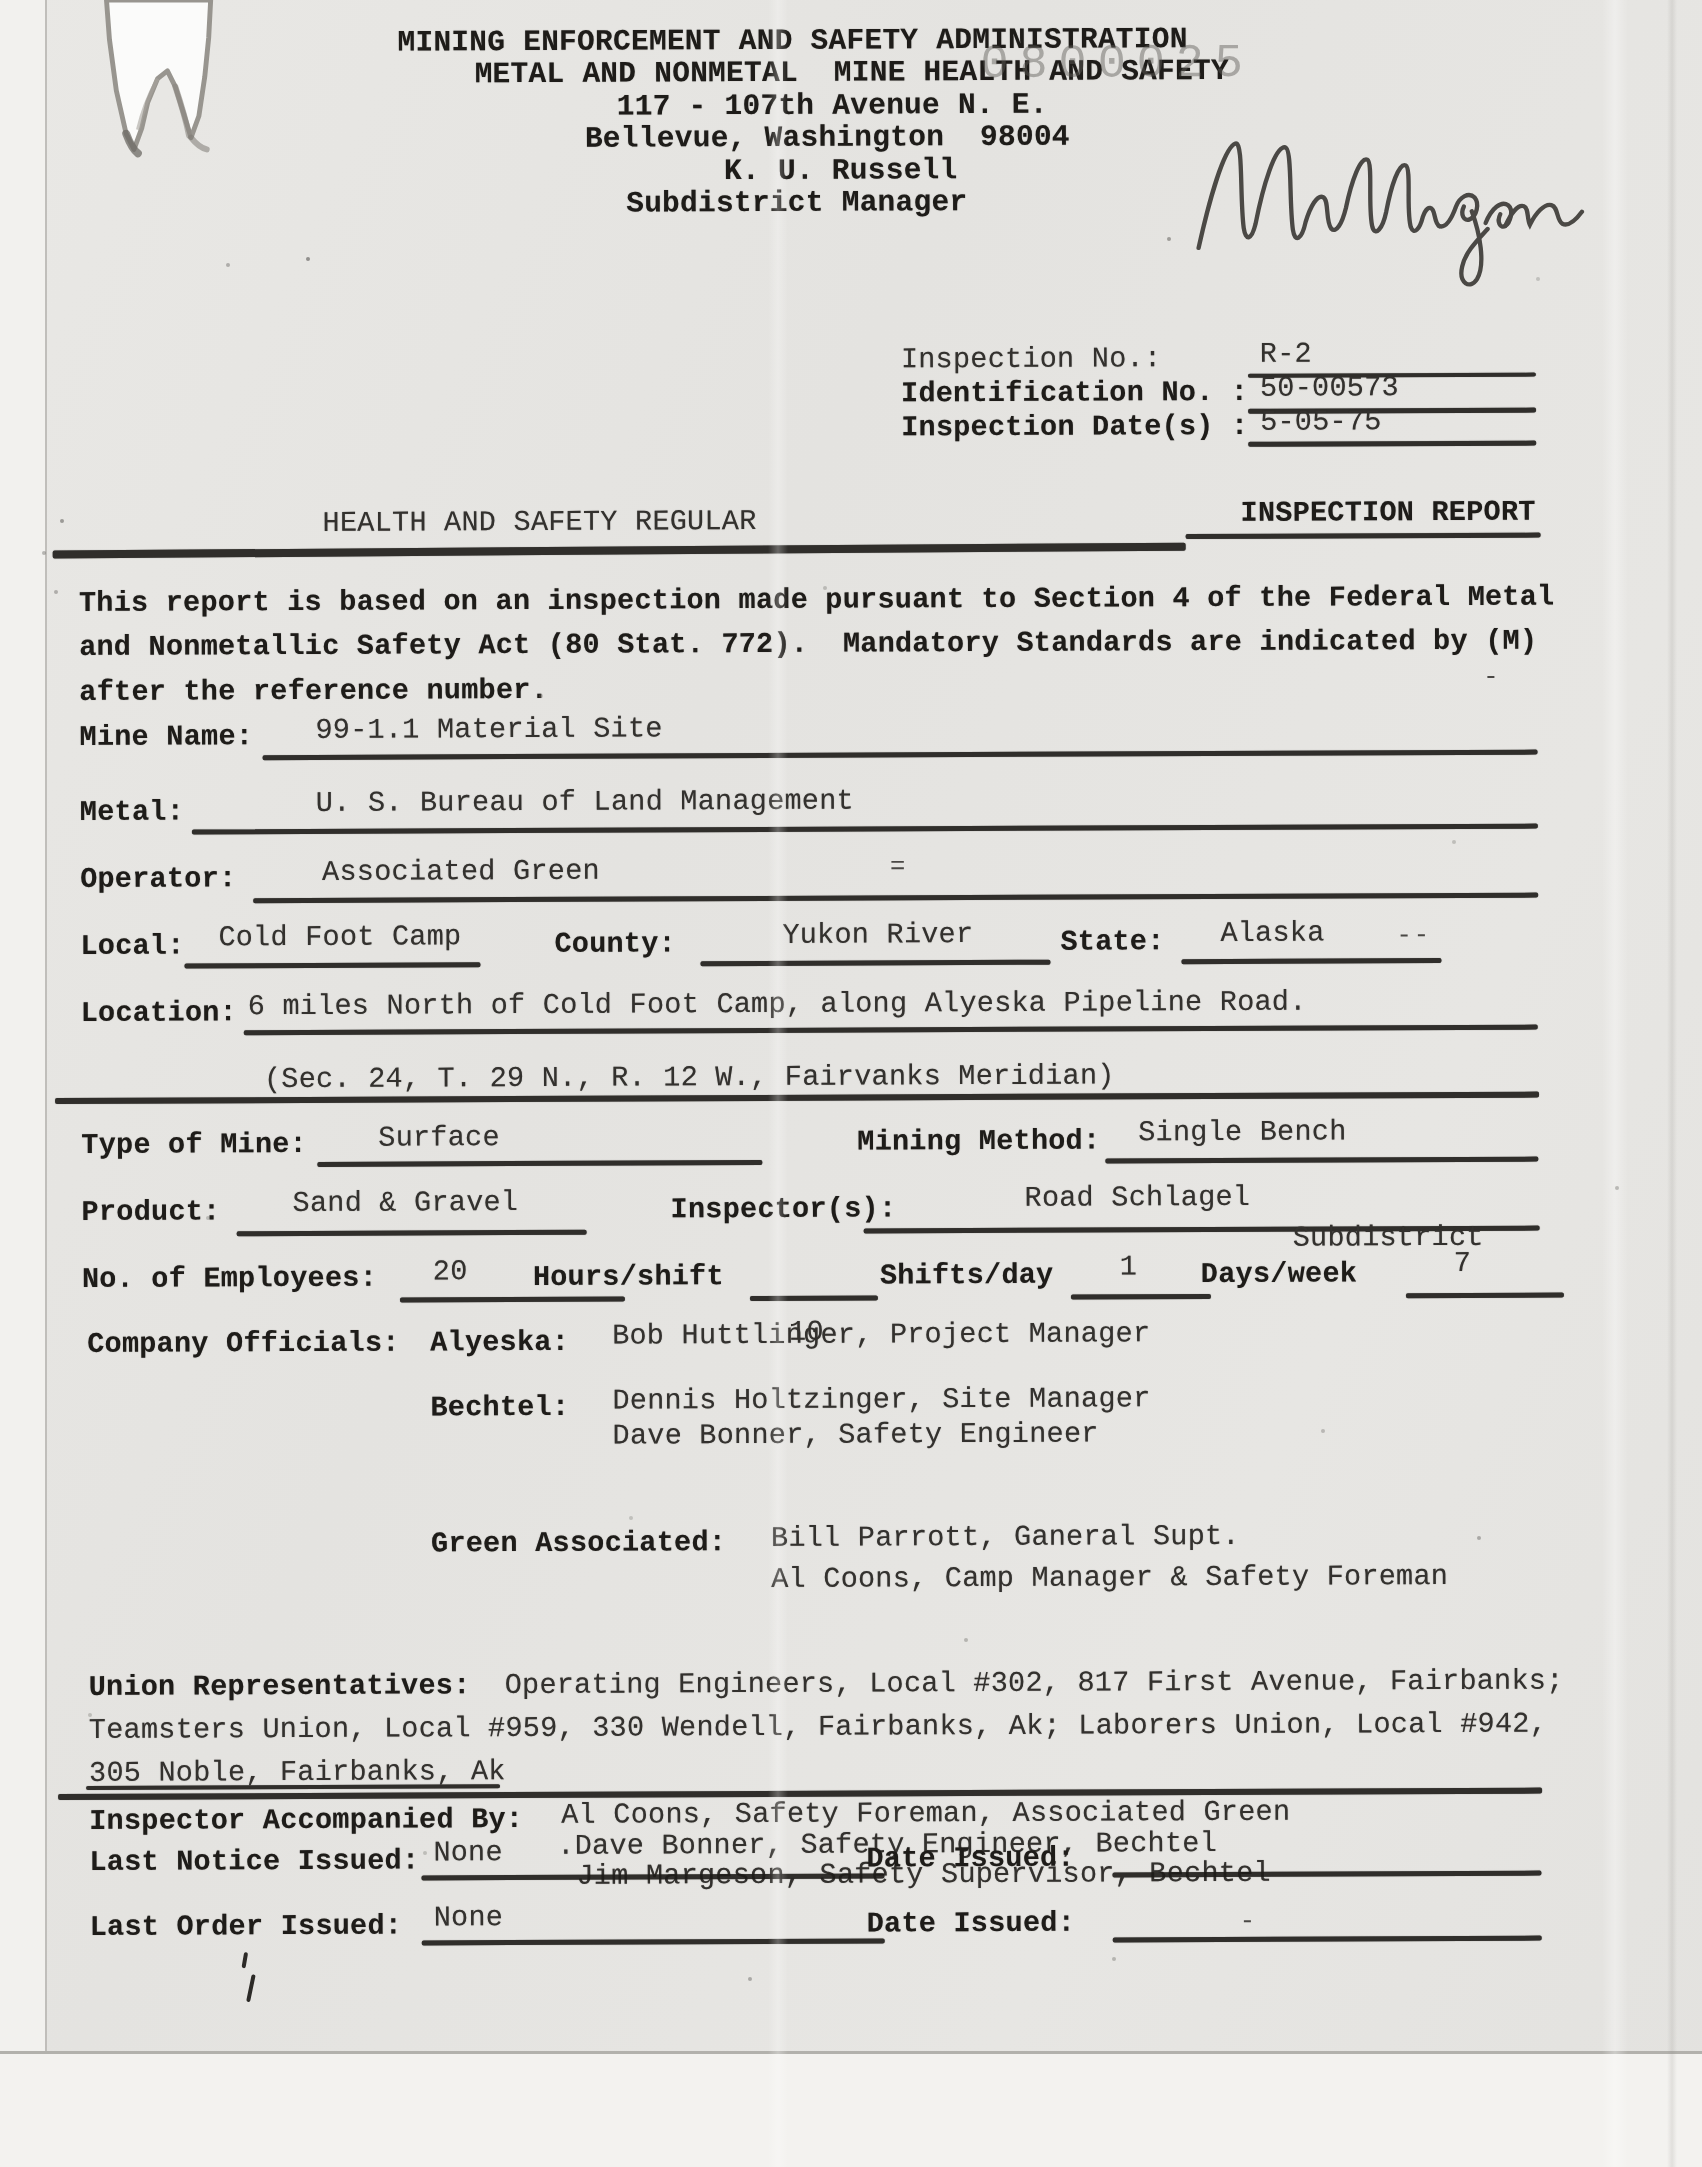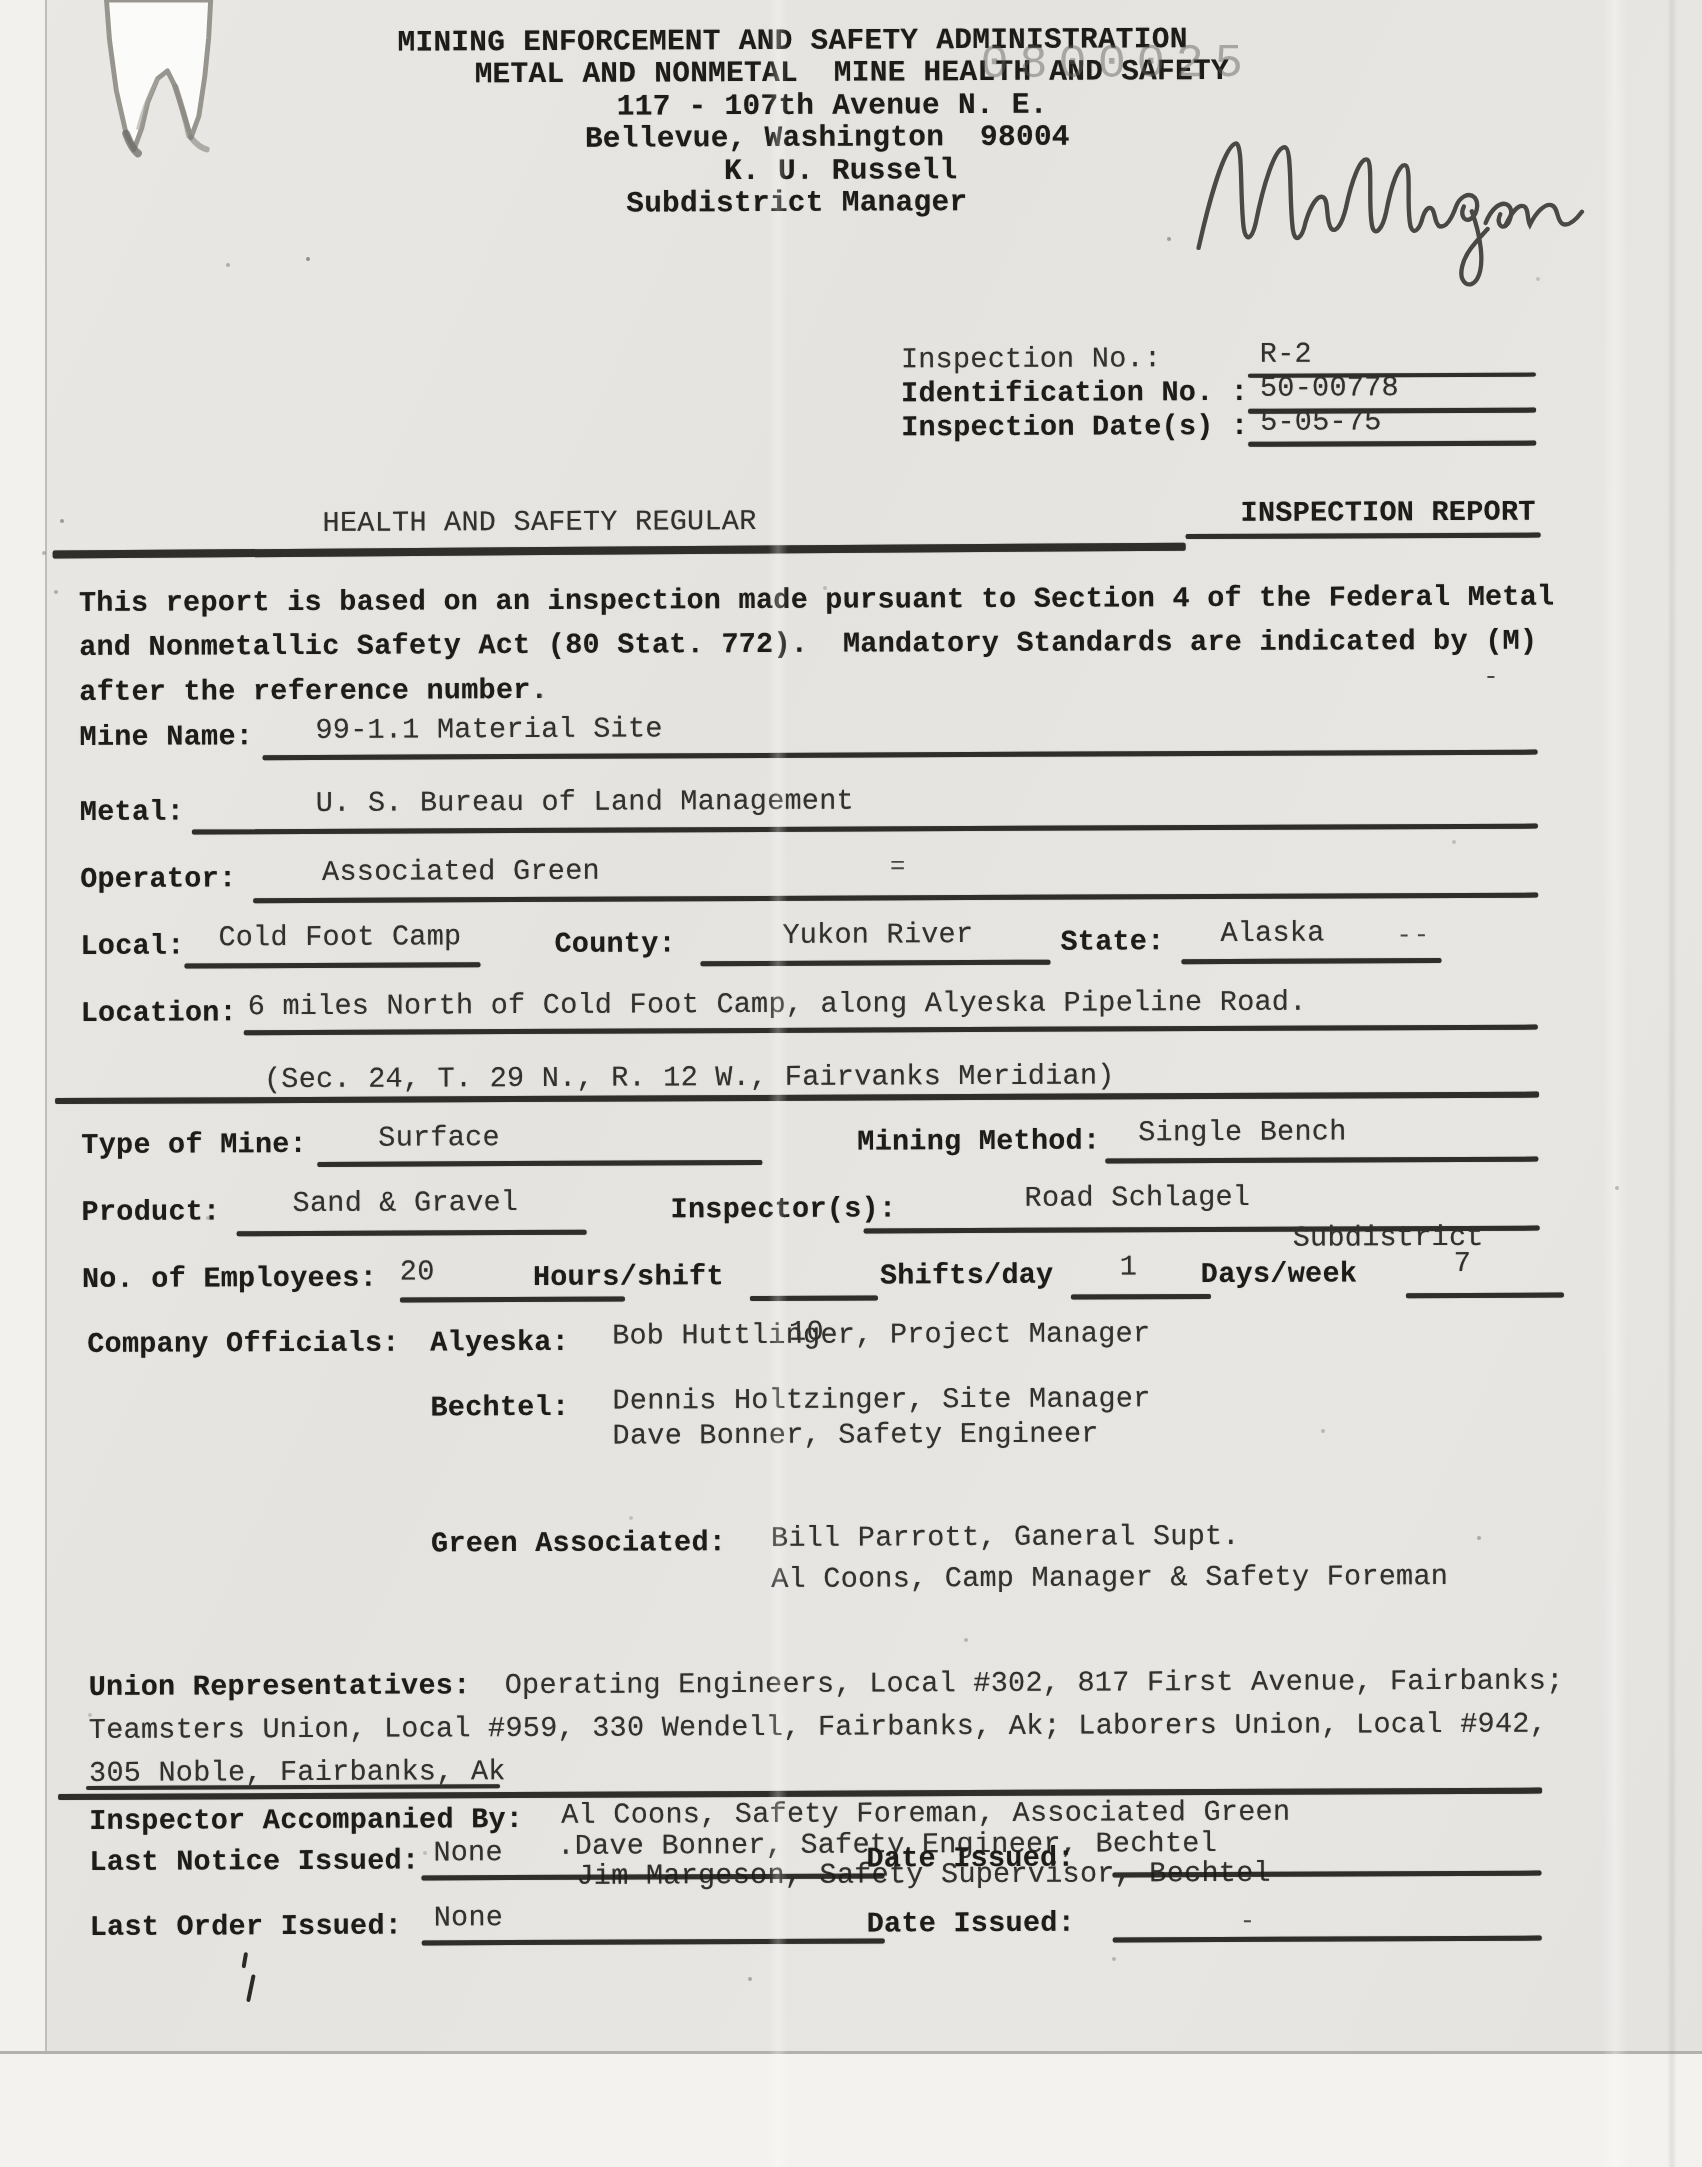--- a/index.html
+++ b/index.html
@@ -84,21 +84,21 @@
         <path d="M 314 104 C 320 89, 330 81, 337 86 C 343 91, 339 104, 334 107 C 329 110, 325 103, 329 95"></path>
         <path d="M 334 107 C 340 94, 347 85, 353 87 C 358 89, 356 100, 359 106 C 365 94, 374 84, 381 86 C 388 88, 386 101, 392 105 C 398 108, 406 101, 412 93"></path>
       </g>
     </svg>
 
     <div class="t" style="left:904px;top:347px">Inspection No.:</div>
     <div class="t" style="left:1263px;top:343px">R-2</div>
     <div class="rule" style="left:1251px;top:378px;width:288px;height:3.9px"></div>
 
     <div class="t b" style="left:904px;top:381px">Identification No. :</div>
-    <div class="t" style="left:1263px;top:377px">50-00778</div>
+    <div class="t" style="left:1263px;top:377px">50-00573</div>
     <div class="rule" style="left:1251px;top:413px;width:288px;height:4.9px"></div>
 
     <div class="t b" style="left:904px;top:415px">Inspection Date(s) :</div>
     <div class="t" style="left:1263px;top:411px">5-05-75</div>
     <div class="rule" style="left:1251px;top:446px;width:288px;height:4.9px"></div>
 
     <div class="t" style="left:325px;top:508px">HEALTH AND SAFETY REGULAR</div>
     <div class="t b" style="left:1243px;top:502px">INSPECTION REPORT</div>
     <div class="rule" style="left:55px;top:548px;width:1133px;height:7.9px;transform:rotate(-0.15deg)"></div>
     <div class="rule" style="left:1188px;top:538px;width:355px;height:4.9px"></div>
@@ -147,21 +147,21 @@
 
     <div class="t b" style="left:81px;top:1196px">Product:</div>
     <div class="t" style="left:292px;top:1188px">Sand &amp; Gravel</div>
     <div class="rule" style="left:236px;top:1231px;width:350px;height:4.9px"></div>
     <div class="t b" style="left:670px;top:1196px">Inspector(s):</div>
     <div class="t" style="left:1024px;top:1186px">Road Schlagel</div>
     <div class="rule" style="left:863px;top:1231px;width:676px;height:4.9px"></div>
     <div class="t" style="left:1292px;top:1227px">Subdistrict</div>
 
     <div class="t b" style="left:81px;top:1263px">No. of Employees:</div>
-    <div class="t" style="left:399px;top:1257px">20</div>
+    <div class="t" style="left:432px;top:1257px">20</div>
     <div class="rule" style="left:399px;top:1298px;width:225px;height:4.9px"></div>
     <div class="t b" style="left:532px;top:1263px">Hours/shift</div>
     <div class="t" style="left:788px;top:1319px">10</div>
     <div class="rule" style="left:749px;top:1298px;width:128px;height:4.9px"></div>
     <div class="t b" style="left:879px;top:1263px">Shifts/day</div>
     <div class="t" style="left:1119px;top:1255px">1</div>
     <div class="rule" style="left:1070px;top:1298px;width:140px;height:4.9px"></div>
     <div class="t b" style="left:1200px;top:1263px">Days/week</div>
     <div class="t" style="left:1453px;top:1253px">7</div>
     <div class="rule" style="left:1405px;top:1298px;width:158px;height:4.9px"></div>

